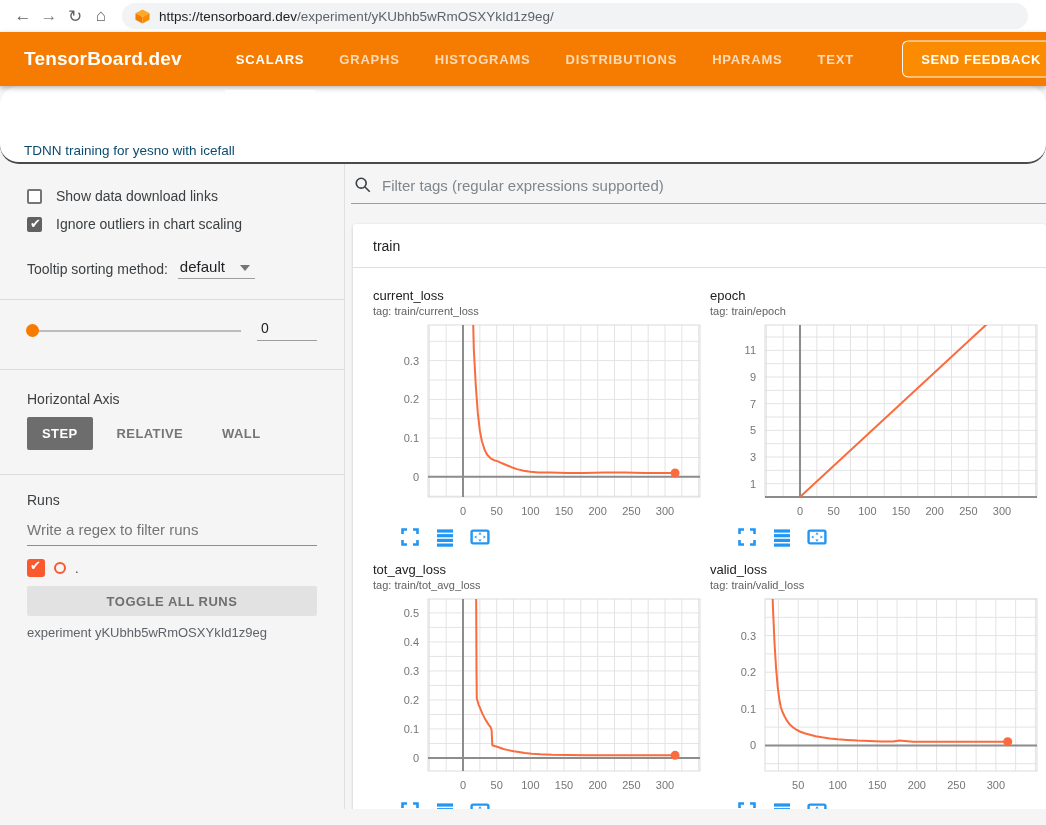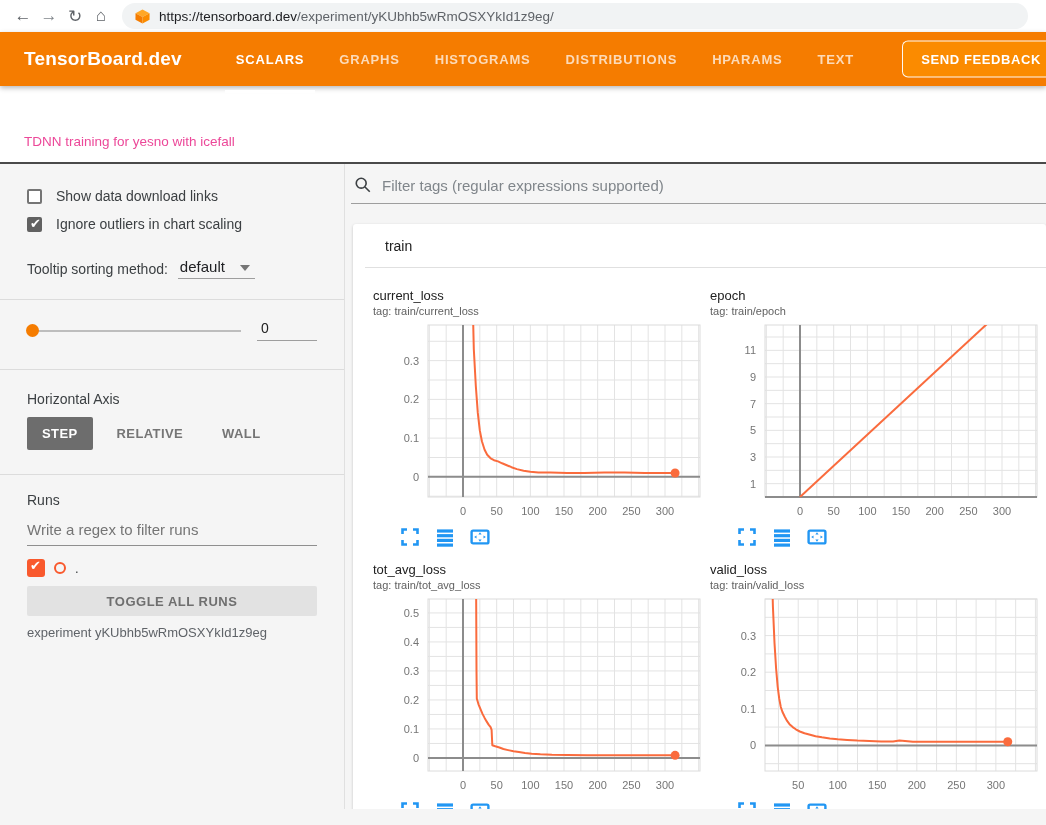--- a/index.html
+++ b/index.html
@@ -25,21 +25,21 @@
   .tab { display:flex; align-items:center; position:relative; margin-right:31px; padding:0 2px;
     color:rgba(255,255,255,0.72); font-size:13px; font-weight:600; letter-spacing:0.8px; cursor:pointer; }
   .tab.active { color:#fff; }
   .tab.active::after { content:""; position:absolute; left:-9px; right:-9px; bottom:0; height:3px; background:#fff; }
   .feedback-btn { position:absolute; right:-14px; top:50%; transform:translateY(-50%);
     background:var(--feedback,#fb8b00); border:1px solid rgba(255,255,255,0.95); border-radius:6px;
     color:#fff; font-size:13px; font-weight:600; letter-spacing:0.6px; padding:10px 18px; white-space:nowrap; cursor:pointer; }
 
   
   .experiment-bar { height:78px; background:#fff; border-bottom:2px solid #4a4a4a;
-    display:flex; align-items:flex-end; padding:0 0 13px 24px; color:#ec4899; font-size:13.5px; }
+    display:flex; align-items:flex-end; padding:0 0 4px 24px; color:#0c4a6e; font-size:13.5px;border-radius:19px; }
 
   
   .content { display:flex; height:645px; background:#f5f5f5; }
   .sidebar { width:345px; min-width:345px; padding:20px 27px 0; border-right:1px solid #e0e0e0; background:#f5f5f5; }
   .main { flex:1; padding:12px 0 0 6px; overflow:hidden; }
 
   
   .chk-row { display:flex; align-items:center; height:24px; margin-bottom:4px; font-size:14px; color:#3c4043; }
   .chk { width:15px; height:15px; border:2px solid #757575; border-radius:2px; margin-right:14px;
     background:#fff; position:relative; flex:none; cursor:pointer; }
@@ -81,21 +81,21 @@
 
   
   .filter-row { display:flex; align-items:center; gap:10px; border-bottom:1px solid #9e9e9e;
     padding:0 0 9px 3px; }
   .filter-input { flex:1; border:none; background:transparent; font-size:15px; outline:none; color:#212121;
     font-family:"Liberation Sans",sans-serif; }
   .filter-input::placeholder { color:#80868b; opacity:1; }
   .card { background:#fff; margin:20px 0 0 2px; border-radius:3px; box-shadow:0 1px 3px rgba(0,0,0,0.2);
     height:620px; }
   .card-header { height:44px; display:flex; align-items:center; padding-left:20px; font-size:14px;
-    color:#212121; border-bottom:1px solid #e0e0e0;margin-left:12px; }
+    color:#212121; border-bottom:1px solid #e0e0e0; }
   .chart-grid { display:grid; grid-template-columns:337px 1fr; grid-row-gap:14px; padding:20px 0 0 20px; }
   .chart-title { font-size:13px; color:#212121; }
   .chart-tag { font-size:11px; color:#616161; margin-top:2px; }
   svg.plot { margin-top:6px; display:block; }
   .chart-icons { display:flex; gap:13px; margin:3px 0 0 26px; }
   .chart-icon { width:22px; height:22px; display:block; cursor:pointer; }
 </style>
 </head>
 <body>
 

